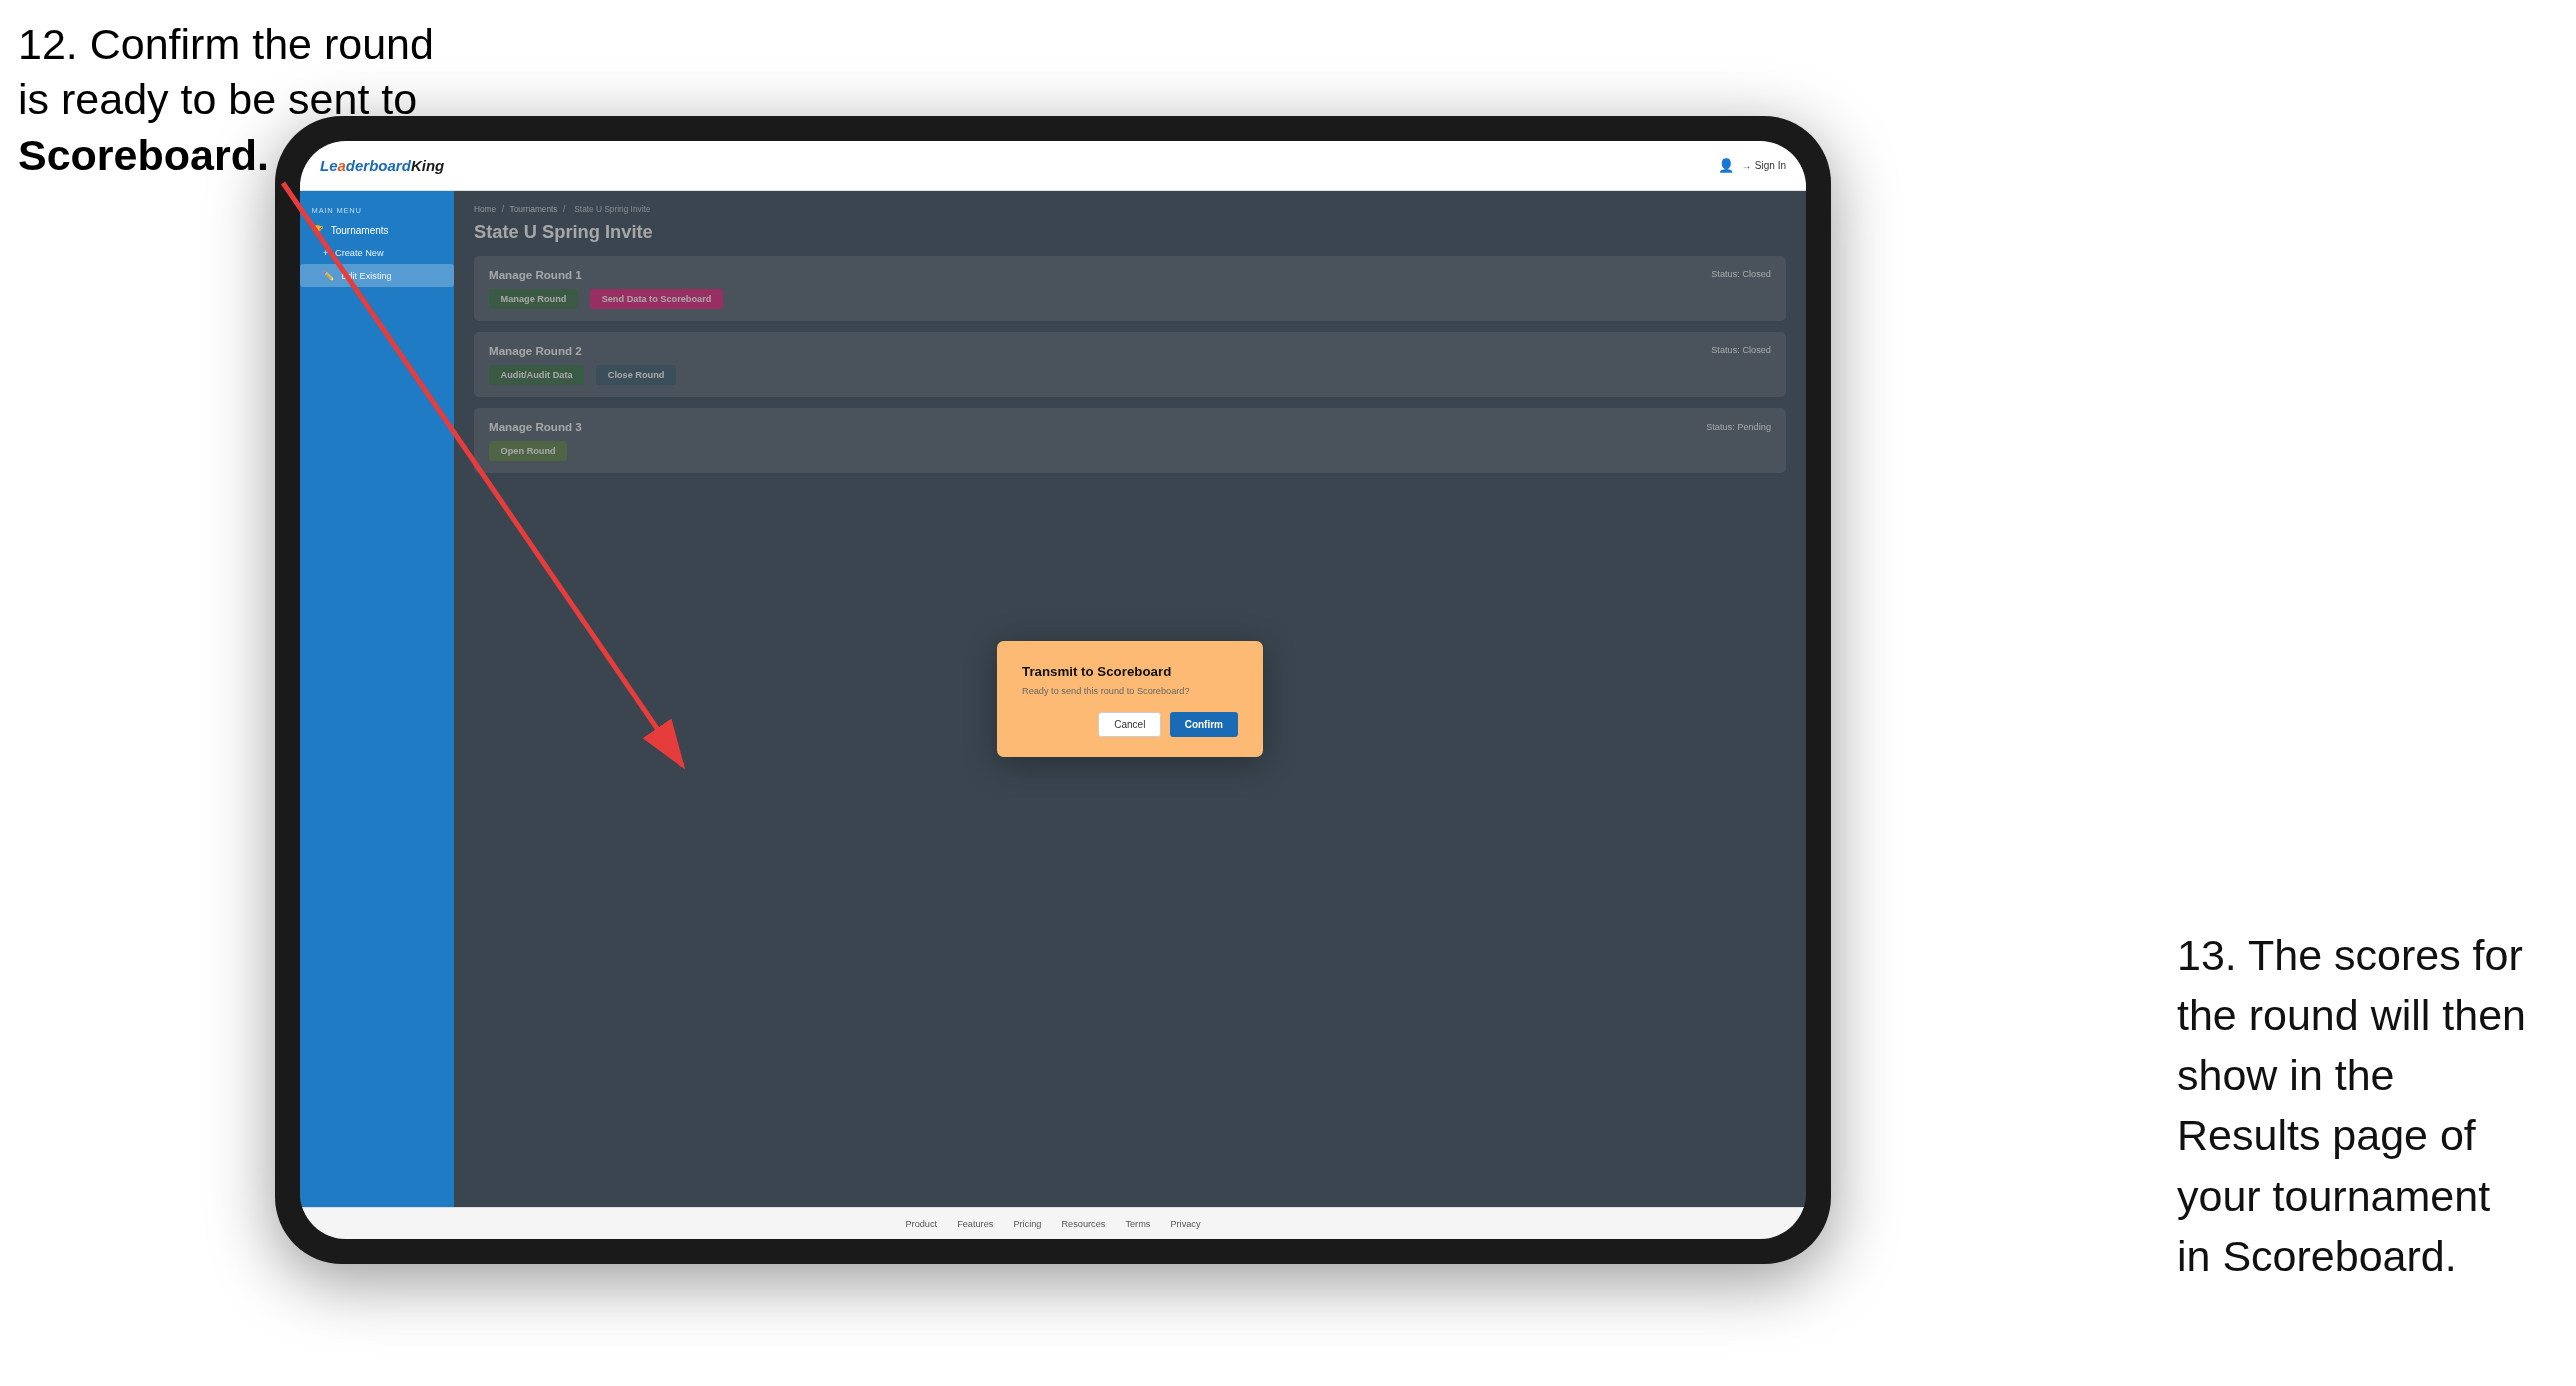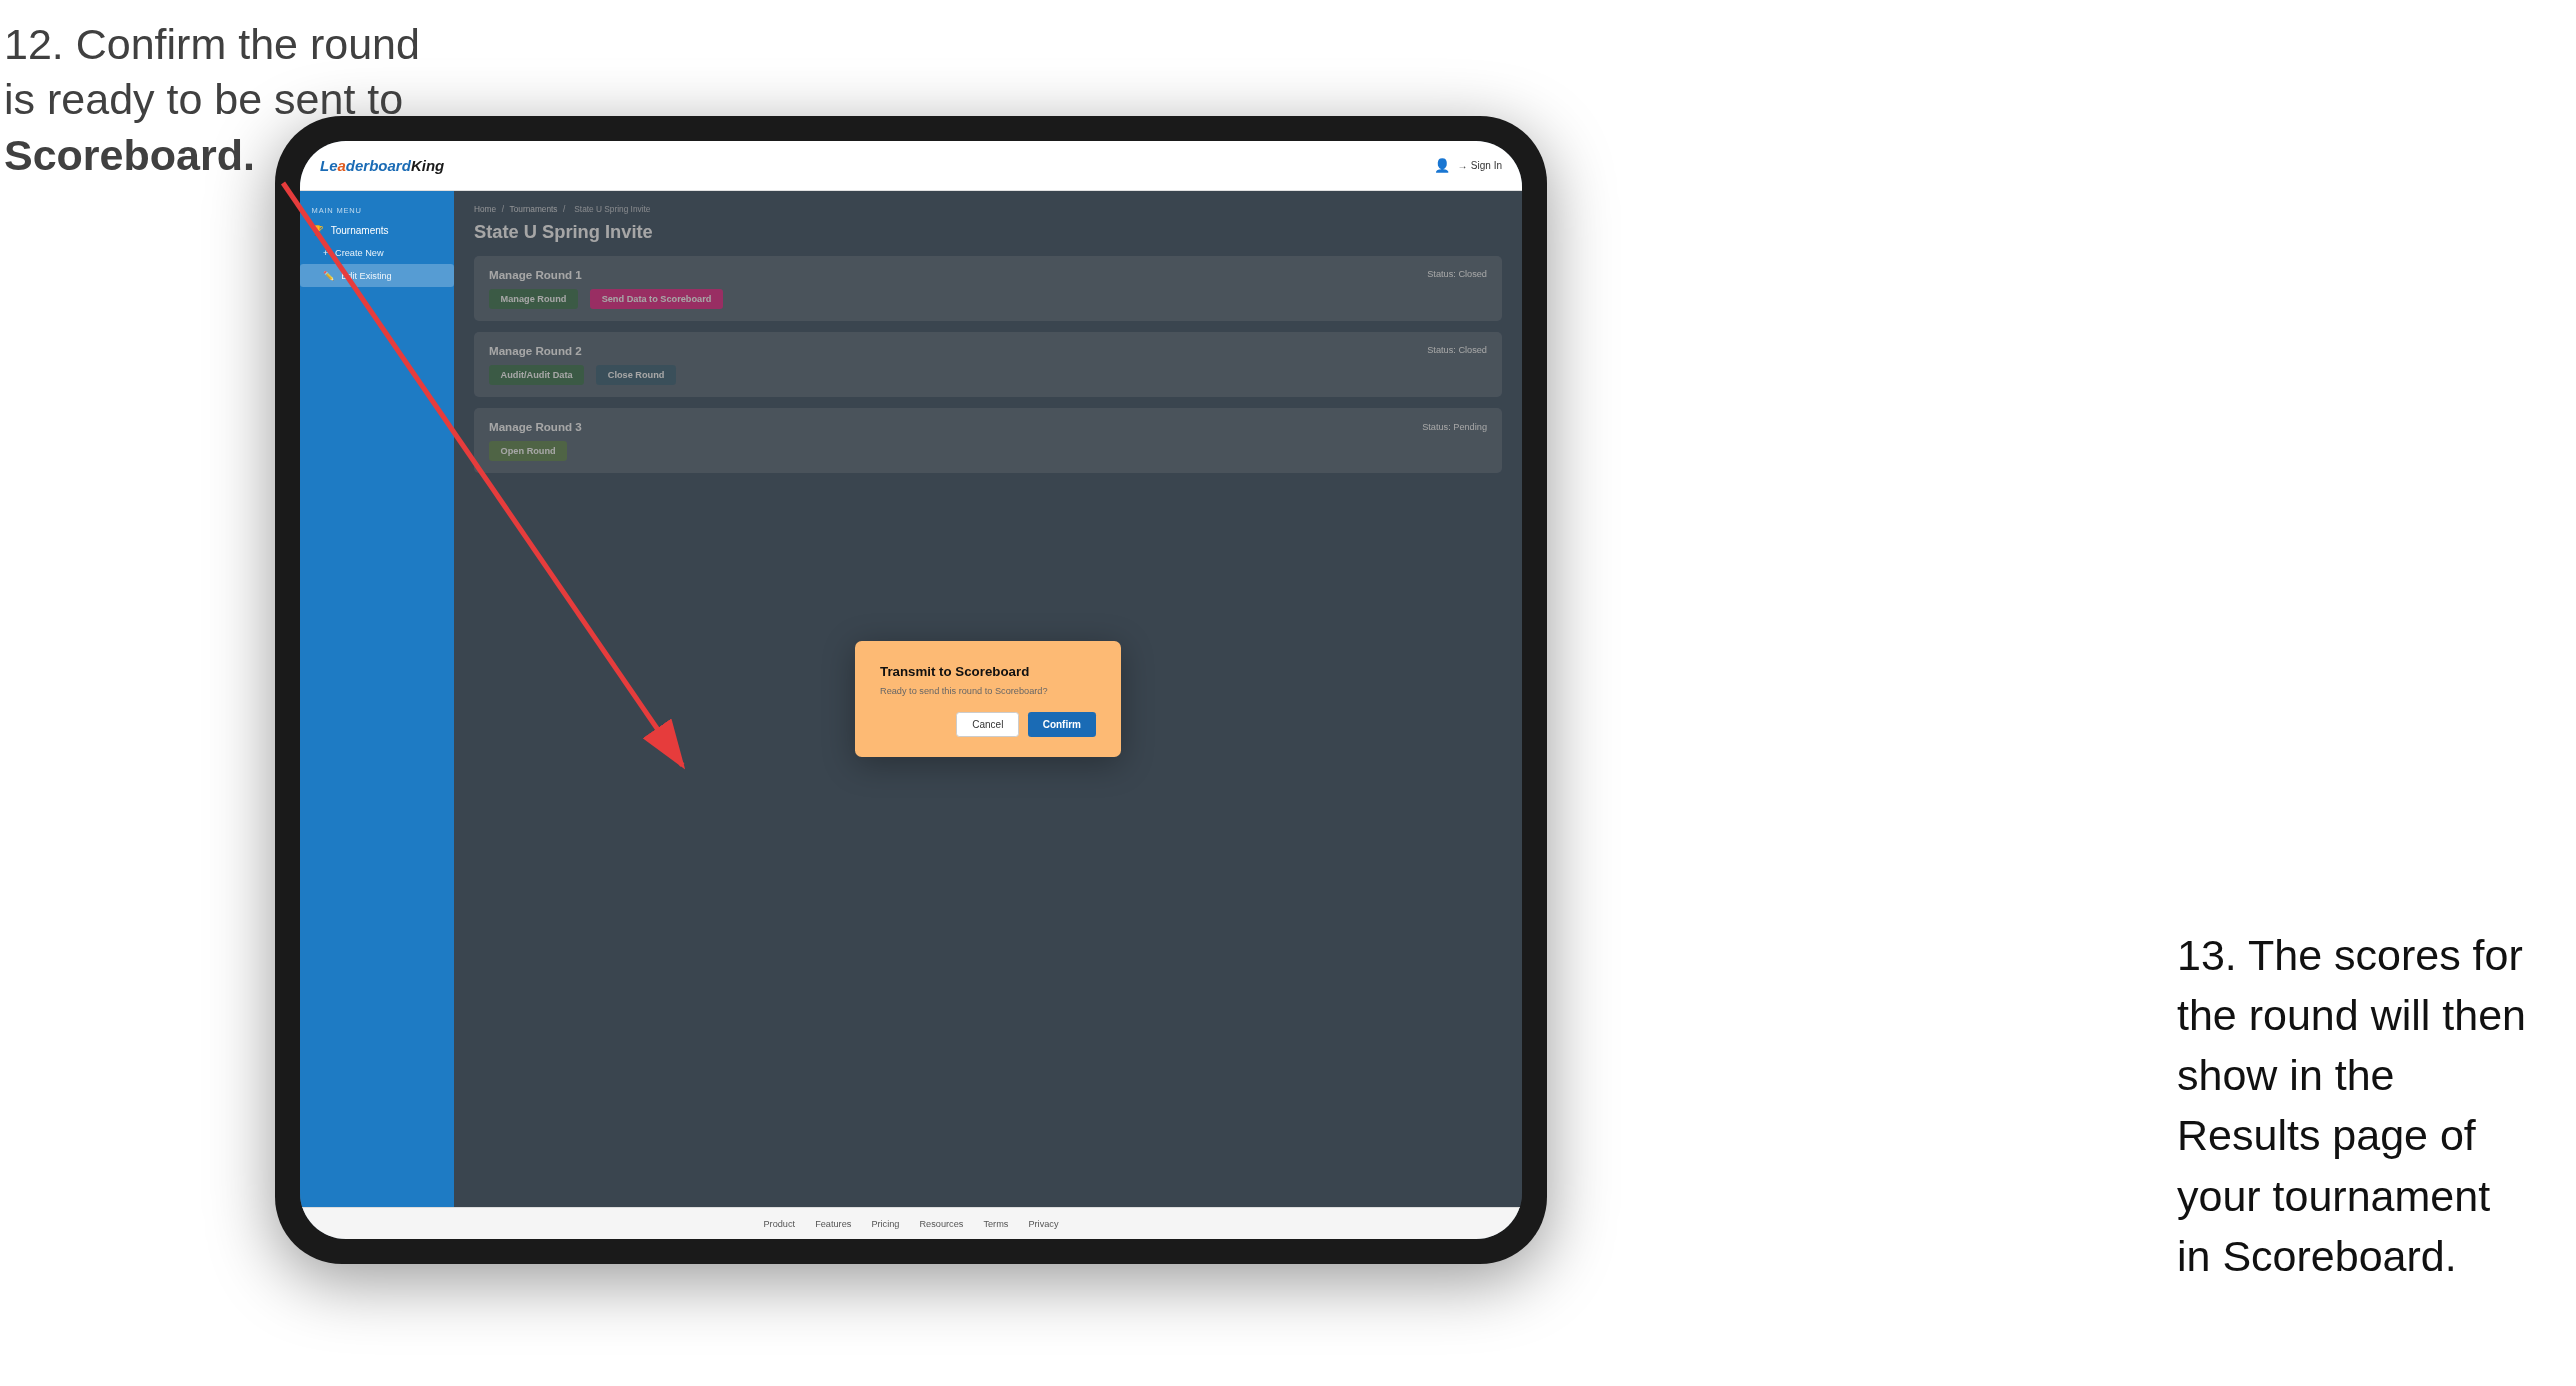--- a/index.html
+++ b/index.html
@@ -9,24 +9,24 @@
       width: 2576px;
       height: 1386px;
       position: relative;
       overflow: hidden;
     }
 
     
     .annotation-top {
       position: absolute;
       top: 16.6px;
-      left: 4px;
+      left: 18px;
       font-size: 43px;
       line-height: 1.3;
-      color: #404040;
+      color: #000000;
       z-index: 10;
     }
     .annotation-top strong { font-weight: 900; }
 
     
     .arrow-svg {
       position: absolute;
       top: 0;
       left: 0;
       width: 2576px;
@@ -46,21 +46,21 @@
       max-width: 566px;
       z-index: 10;
     }
     .annotation-bottom strong { font-weight: 400; }
 
     
     .tablet-shell {
       position: absolute;
       top: 116px;
       left: 275px;
-      width: 1272px;
+      width: 1556px;
       height: 1148px;
       background: #1a1a1a;
       border-radius: 67px;
       box-shadow: 0 16.6px 67px rgba(0,0,0,0.4);
       z-index: 5;
     }
     .tablet-screen {
       position: absolute;
       top: 25px;
       left: 25px;

